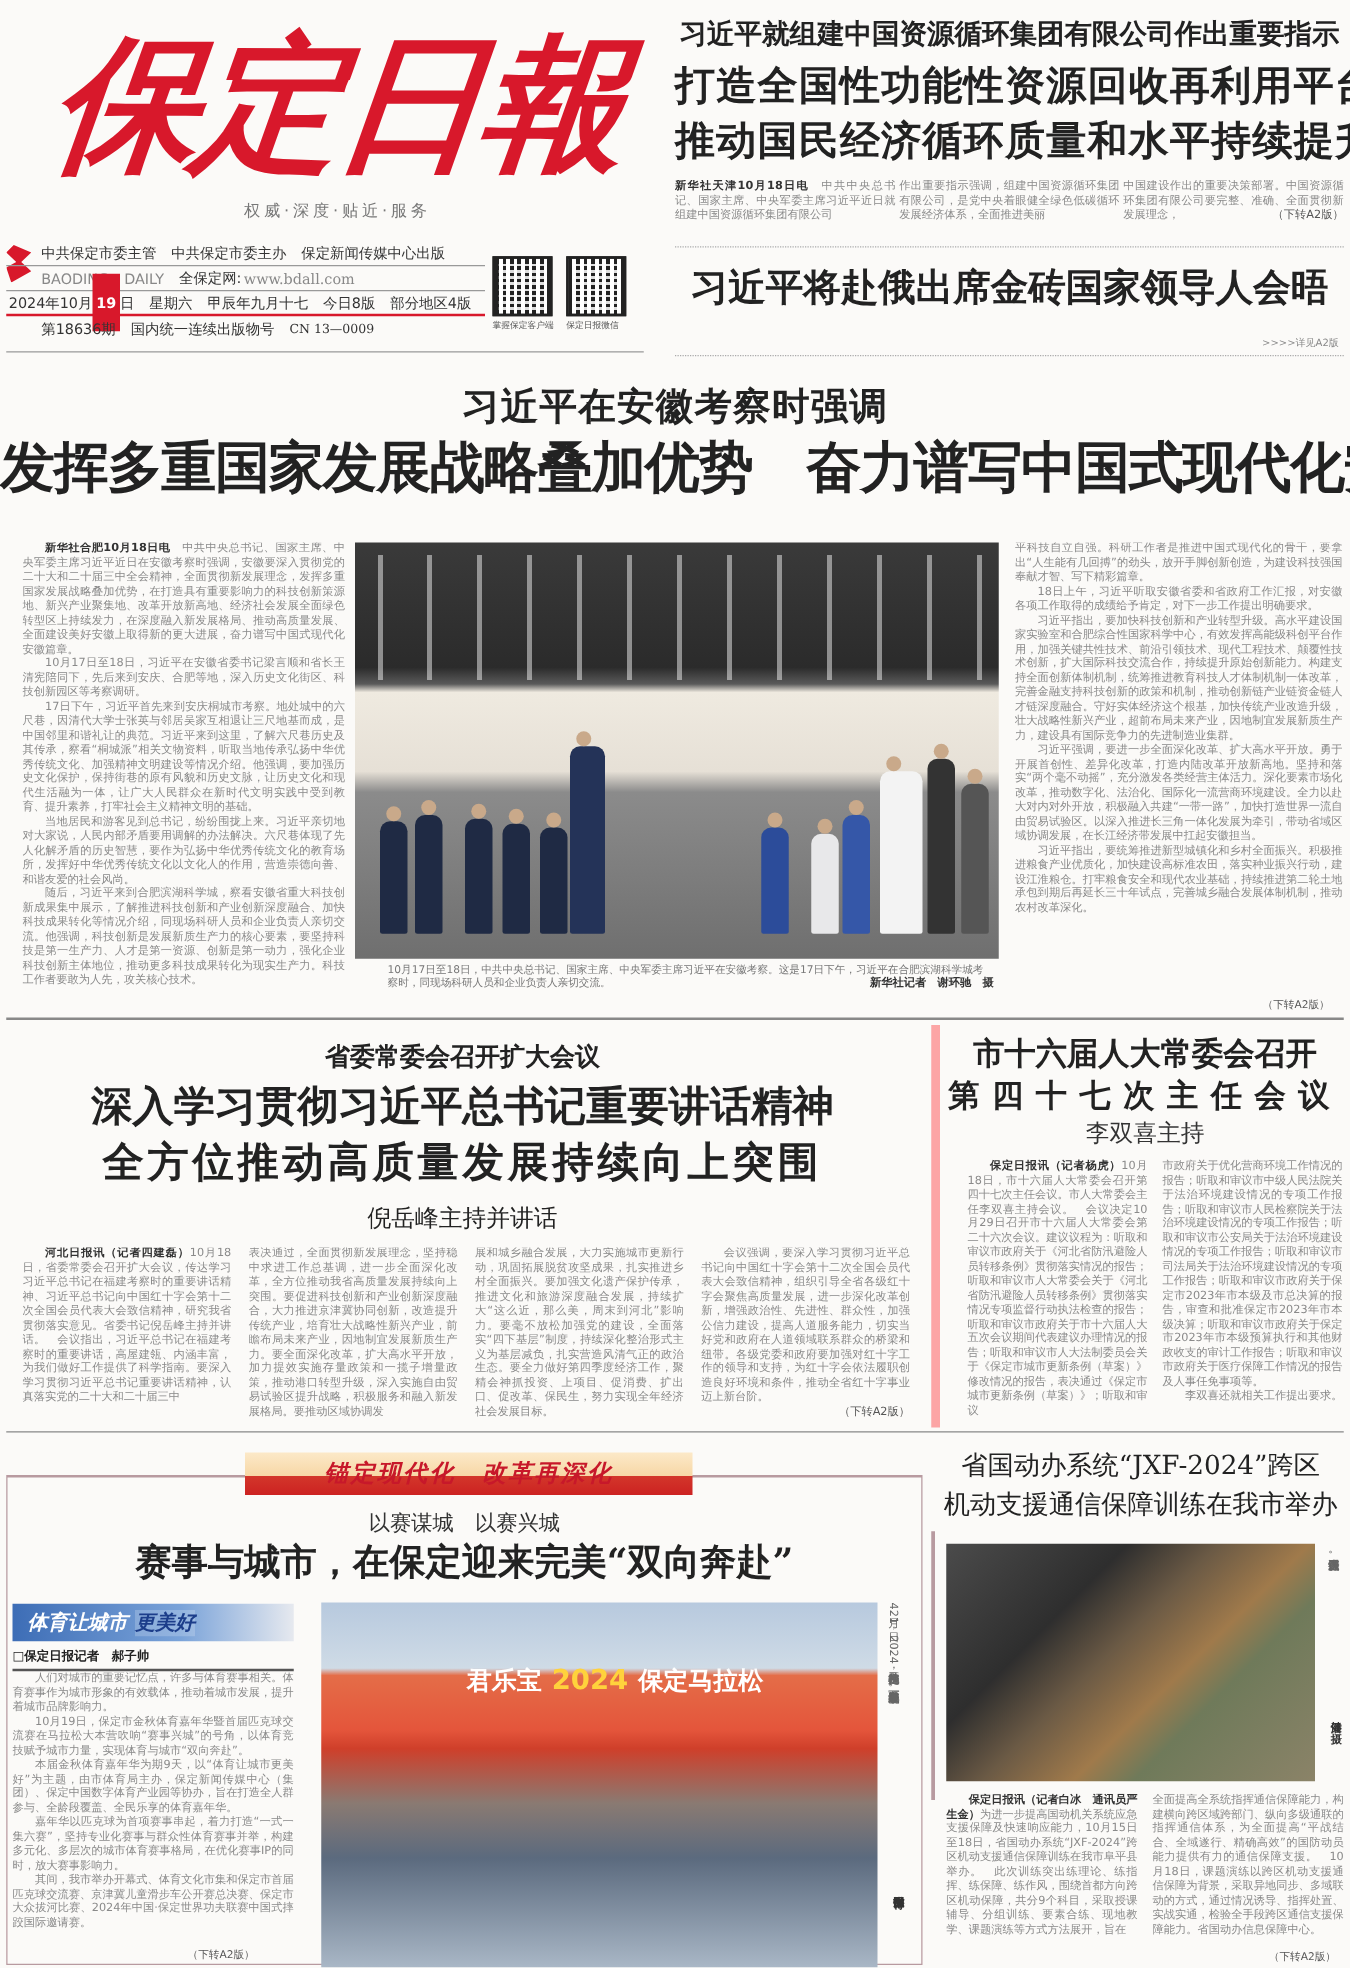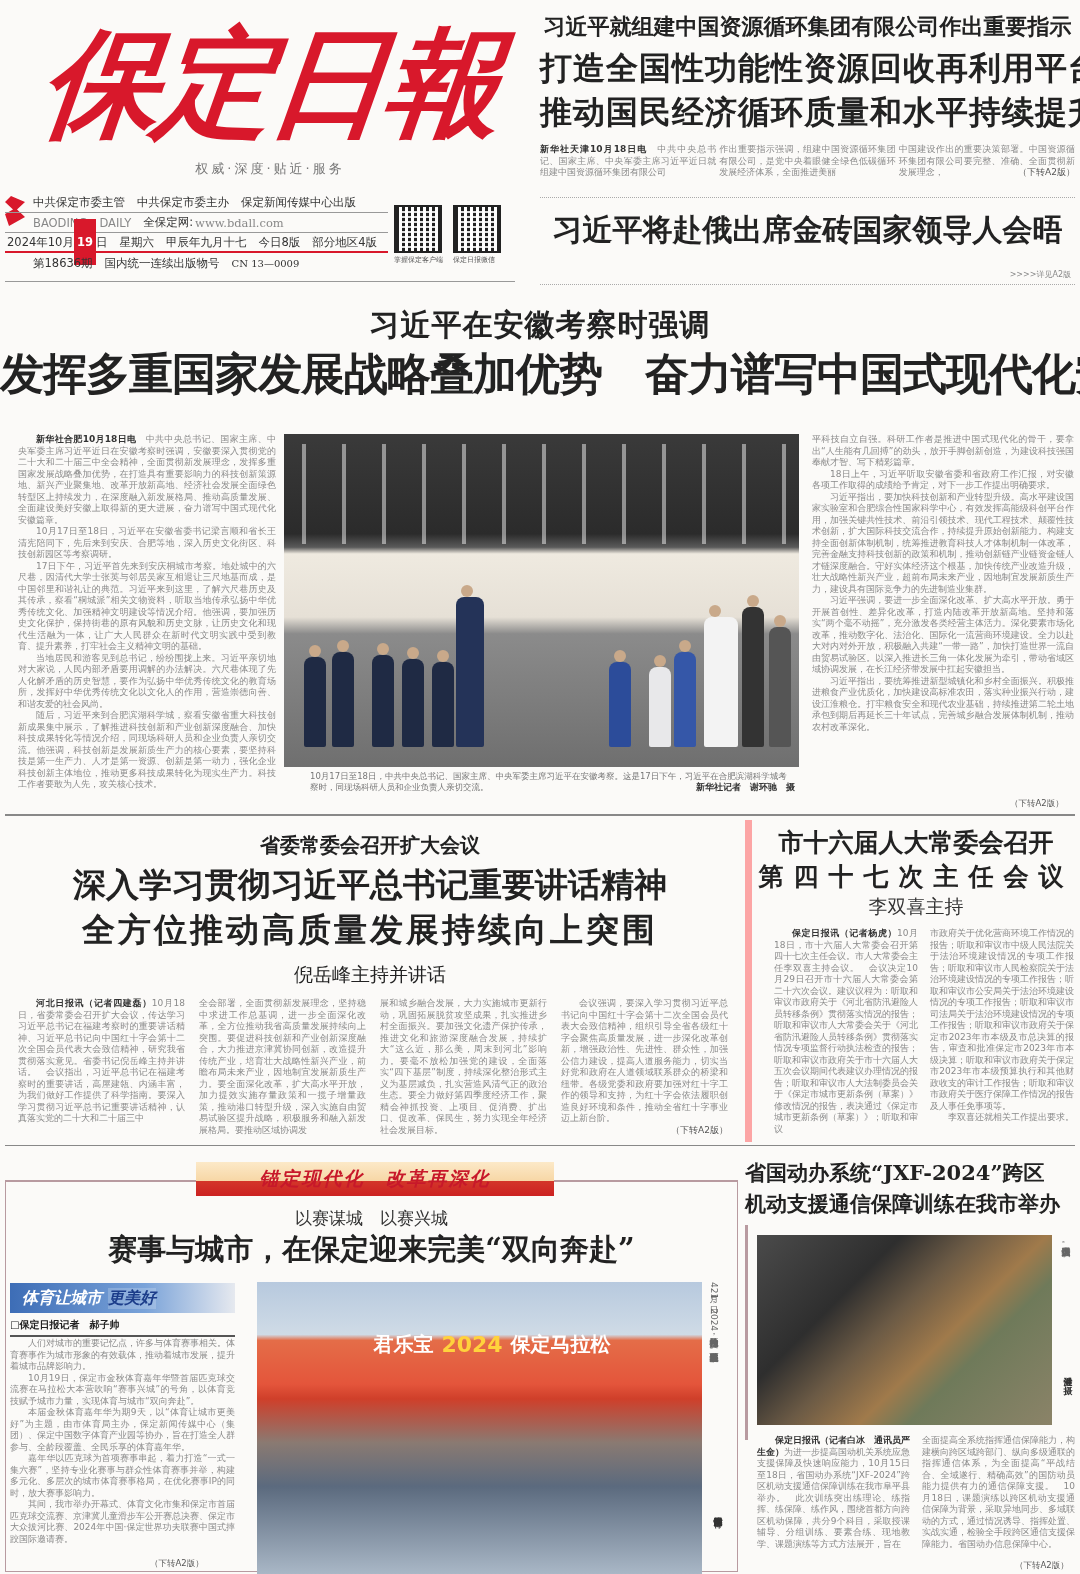--- a/index.html
+++ b/index.html
@@ -50,21 +50,21 @@
 .sport-frame{left:5px;top:1180px;width:733px;height:392px;border:1px solid #b89aa0;border-top:2px solid #b89aa0}
 .sport-kicker{left:5px;top:1207px;width:733px;text-align:center;font-size:17px;color:#333}
 .sport-main{left:5px;top:1230px;width:733px;text-align:center;font-family:"DejaVu Serif",serif;font-size:29px;font-weight:bold;white-space:nowrap}
 .col-banner{left:10px;top:1283px;width:225px;height:30px;background:linear-gradient(90deg,#3d6db6,#7aa3d9 60%,#e6e9ef);color:#fff;font-weight:bold;font-style:italic;font-size:16px;display:flex;align-items:center;padding-left:12px}
 .col-banner span.y{color:#1c3d8a;background:#fff3;margin-left:6px}
 .photo-race{left:257px;top:1282px;width:445px;height:292px;background:linear-gradient(180deg,#b7c9de 0%,#cfdbe6 18%,#e46d48 20%,#e4553b 35%,#cf3f2a 40%,#8a7a72 55%,#5b6a7e 70%,#a9b7c6 100%);overflow:hidden}
 .race-sign{position:absolute;left:60px;top:44px;width:350px;height:36px;display:flex;align-items:center;justify-content:center;gap:8px;color:#fff;font-weight:bold;font-size:20px}
 .race-sign .yr{color:#ffd23c;font-size:22px}
 .vert-cap{writing-mode:vertical-rl;font-size:9px;color:#666;line-height:12px}
 .photo-mil{left:757px;top:1235px;width:295px;height:190px;background:linear-gradient(135deg,#4b4b4b 0%,#2e2e2e 30%,#6b5a45 45%,#a07a4b 60%,#6f7a5a 70%,#8b8368 100%);overflow:hidden}
-.side2-head{left:745px;top:1157px;width:335px;font-family:"DejaVu Serif",serif;font-size:21px;font-weight:bold;text-align:left;line-height:31px;white-space:nowrap}
+.side2-head{left:745px;top:1157px;width:335px;font-family:"DejaVu Serif",serif;font-size:21px;font-weight:normal;text-align:center;line-height:31px;white-space:nowrap}
 .side2-frame{left:745px;top:1225px;width:3px;height:215px;background:#b89aa0}
 </style>
 </head>
 <body>
 
 <div class="abs masthead-title">保定日報</div>
 <div class="abs slogan">权威·深度·贴近·服务</div>
 
 <div class="abs logo-mark"></div>
 <div class="abs info-block">
@@ -165,21 +165,21 @@
 <div class="abs sec2-main">
   <div>深入学习贯彻习近平总书记重要讲话精神</div>
   <div style="letter-spacing:3px">全方位推动高质量发展持续向上突围</div>
 </div>
 <div class="abs sec2-sub">倪岳峰主持并讲话</div>
 
 <div class="abs cols body-txt" style="left:18px;top:998px;width:710px;height:145px;overflow:hidden;gap:14px">
   <div>
       <p style="text-indent:2em"><b>河北日报讯（记者四建磊）</b><span>10月18日，省委常委会召开扩大会议，传达学习习近平总书记在福建考察时的重要讲话精神、习近平总书记向中国红十字会第十二次全国会员代表大会致信精神，研究我省贯彻落实意见。省委书记倪岳峰主持并讲话。　会议指出，习近平总书记在福建考察时的重要讲话，高屋建瓴、内涵丰富，为我们做好工作提供了科学指南。要深入学习贯彻习近平总书记重要讲话精神，认真落实党的二十大和二十届三中</span></p>
     </div>
-  <div>全会部署，全面贯彻新发展理念，坚持稳中求进工作总基调，进一步全面深化改革，全方位推动我省高质量发展持续向上突围。要促进科技创新和产业创新深度融合，大力推进京津冀协同创新，改造提升传统产业，培育壮大战略性新兴产业，前瞻布局未来产业，因地制宜发展新质生产力。要全面深化改革，扩大高水平开放，加力提效实施存量政策和一揽子增量政策，推动港口转型升级，深入实施自由贸易试验区提升战略，积极服务和融入新发展格局。要推动区域协调发</div>
+  <div>表决通过，全面贯彻新发展理念，坚持稳中求进工作总基调，进一步全面深化改革，全方位推动我省高质量发展持续向上突围。要促进科技创新和产业创新深度融合，大力推进京津冀协同创新，改造提升传统产业，培育壮大战略性新兴产业，前瞻布局未来产业，因地制宜发展新质生产力。要全面深化改革，扩大高水平开放，加力提效实施存量政策和一揽子增量政策，推动港口转型升级，深入实施自由贸易试验区提升战略，积极服务和融入新发展格局。要推动区域协调发</div>
   <div>展和城乡融合发展，大力实施城市更新行动，巩固拓展脱贫攻坚成果，扎实推进乡村全面振兴。要加强文化遗产保护传承，推进文化和旅游深度融合发展，持续扩大“这么近，那么美，周末到河北”影响力。要毫不放松加强党的建设，全面落实“四下基层”制度，持续深化整治形式主义为基层减负，扎实营造风清气正的政治生态。要全力做好第四季度经济工作，聚精会神抓投资、上项目、促消费、扩出口、促改革、保民生，努力实现全年经济社会发展目标。</div>
   <div>
       <p style="text-indent:2em">会议强调，要深入学习贯彻习近平总书记向中国红十字会第十二次全国会员代表大会致信精神，组织引导全省各级红十字会聚焦高质量发展，进一步深化改革创新，增强政治性、先进性、群众性，加强公信力建设，提高人道服务能力，切实当好党和政府在人道领域联系群众的桥梁和纽带。各级党委和政府要加强对红十字工作的领导和支持，为红十字会依法履职创造良好环境和条件，推动全省红十字事业迈上新台阶。</p>
       <p style="text-align:right;color:#555">（下转A2版）</p>
     </div>
 </div>
 
 <div class="abs side-box">
   <div style="padding-top:6px">
     <div class="side-head">市十六届人大常委会召开</div>

